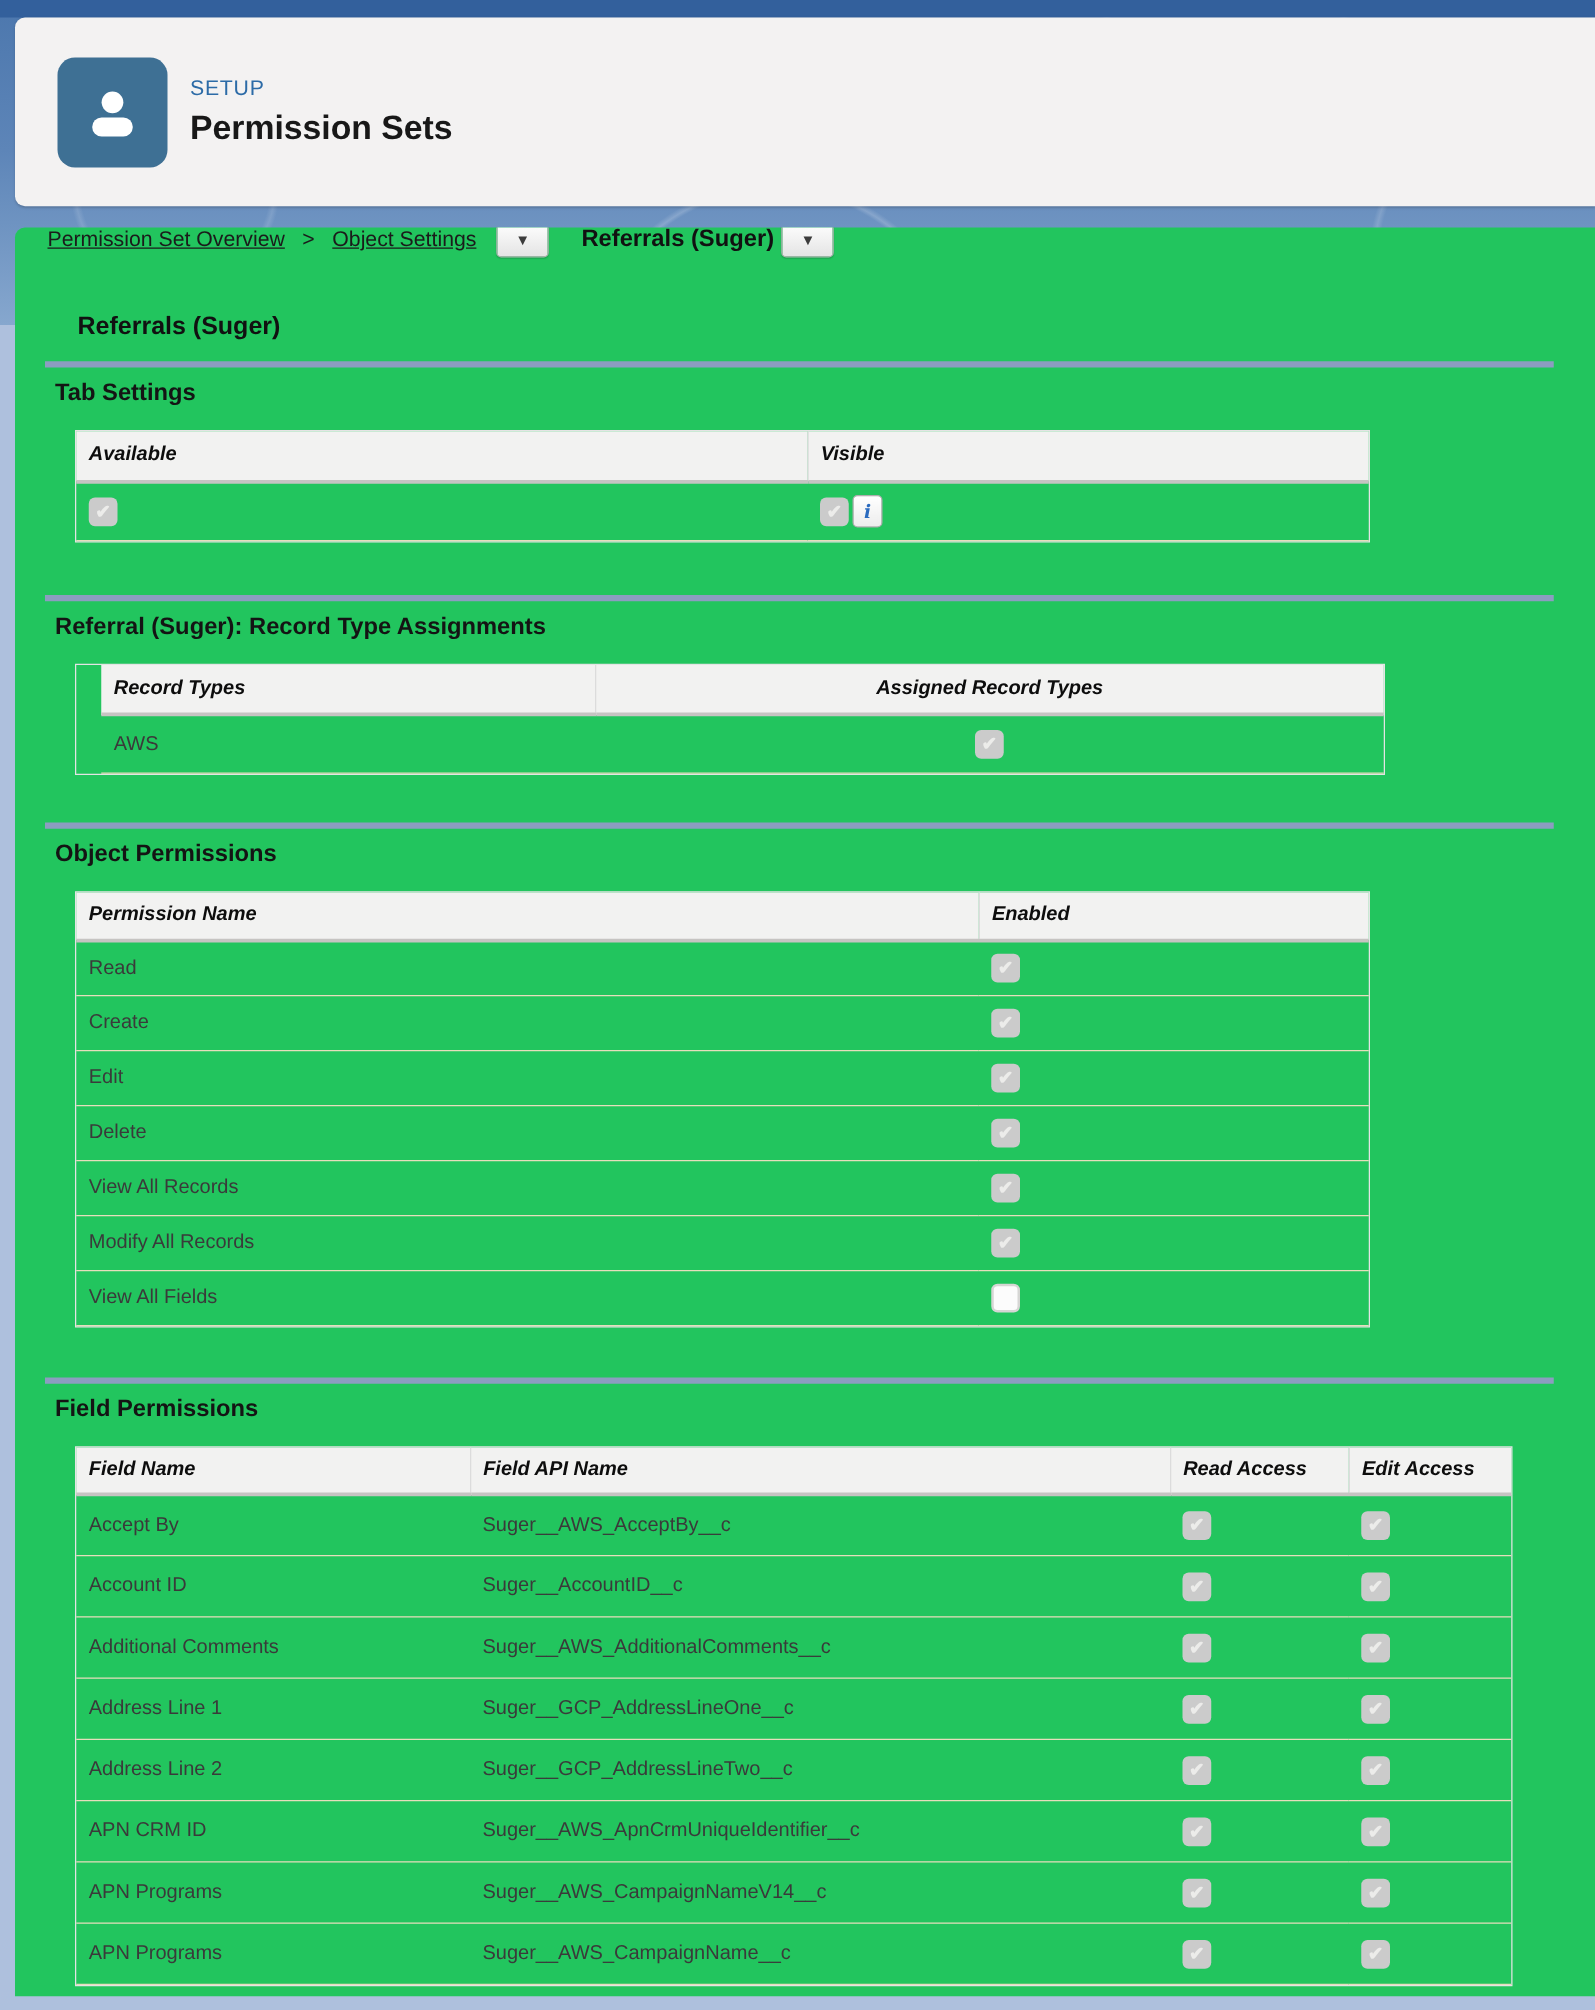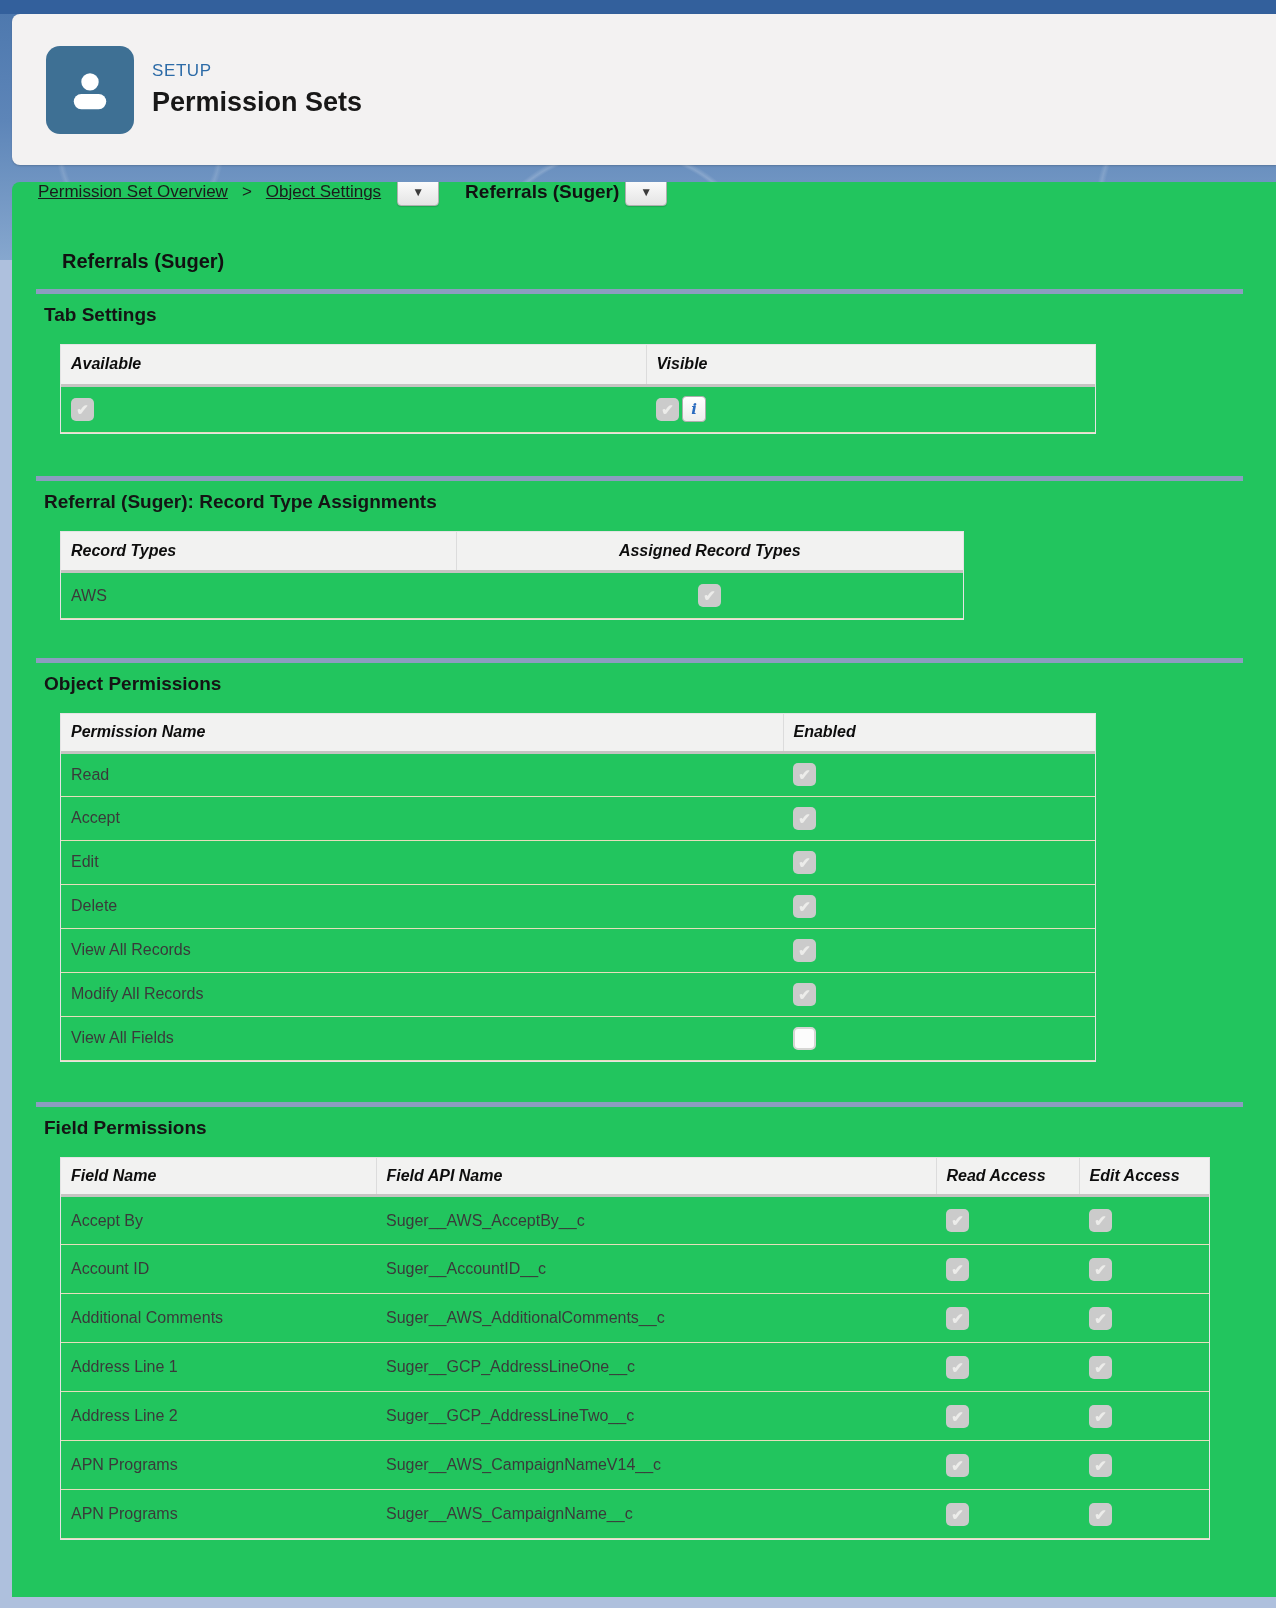--- a/index.html
+++ b/index.html
@@ -58,21 +58,21 @@
   .crumb-current + .dd-btn { margin-left:6px; }
   .obj-title { margin:40px 0 0 50px; font-size:20px; font-weight:bold; color:#111; }
   .divider { border:none; height:5px; background:var(--c-divider,#8c9dc0); margin:16px 33px 0 24px; }
   .divider.d2 { margin-top:42px; }
   .divider.d3 { margin-top:38px; }
   .divider.d4 { margin-top:40px; }
   .sec-h { margin:10px 0 0 32px; font-size:19px; font-weight:bold; color:#141414; }
   
   .tbl-wrap { margin:18px 0 0 48px; border:1px solid #e4e4e4; }
   .w-tab   { width:1036px; }
-  .w-rec   { width:904px; }
+  .w-rec   { width:1048px;padding-left:20px; }
   .w-obj   { width:1036px; }
   .w-field { width:1150px; }
   table { width:100%; border-collapse:collapse; table-layout:fixed; }
   th {
     background:var(--c-table_header_bg,#f2f2f1);
     border-bottom:3px solid var(--c-table_header_border,#c6c4c2);
     font-size:16px; font-weight:bold; color:#0d0d0d; text-align:left;
     padding:0 10px; height:40px;font-style:italic;
   }
   th + th { border-left:1px solid #dcdcdc; }
@@ -198,21 +198,21 @@
             <th>Permission Name</th>
             <th>Enabled</th>
           </tr>
         </thead>
       <tbody>
           <tr>
             <td>Read</td>
             <td><span class="cbx checked"></span></td>
           </tr>
           <tr>
-            <td>Accept</td>
+            <td>Create</td>
             <td><span class="cbx checked"></span></td>
           </tr>
           <tr>
             <td>Edit</td>
             <td><span class="cbx checked"></span></td>
           </tr>
           <tr>
             <td>Delete</td>
             <td><span class="cbx checked"></span></td>
           </tr>
@@ -275,20 +275,26 @@
             <td><span class="cbx checked"></span></td>
             <td><span class="cbx checked"></span></td>
           </tr>
           <tr>
             <td>Address Line 2</td>
             <td>Suger__GCP_AddressLineTwo__c</td>
             <td><span class="cbx checked"></span></td>
             <td><span class="cbx checked"></span></td>
           </tr>
           <tr>
+            <td>APN CRM ID</td>
+            <td>Suger__AWS_ApnCrmUniqueIdentifier__c</td>
+            <td><span class="cbx checked"></span></td>
+            <td><span class="cbx checked"></span></td>
+          </tr>
+          <tr>
             <td>APN Programs</td>
             <td>Suger__AWS_CampaignNameV14__c</td>
             <td><span class="cbx checked"></span></td>
             <td><span class="cbx checked"></span></td>
           </tr>
           <tr>
             <td>APN Programs</td>
             <td>Suger__AWS_CampaignName__c</td>
             <td><span class="cbx checked"></span></td>
             <td><span class="cbx checked"></span></td>

